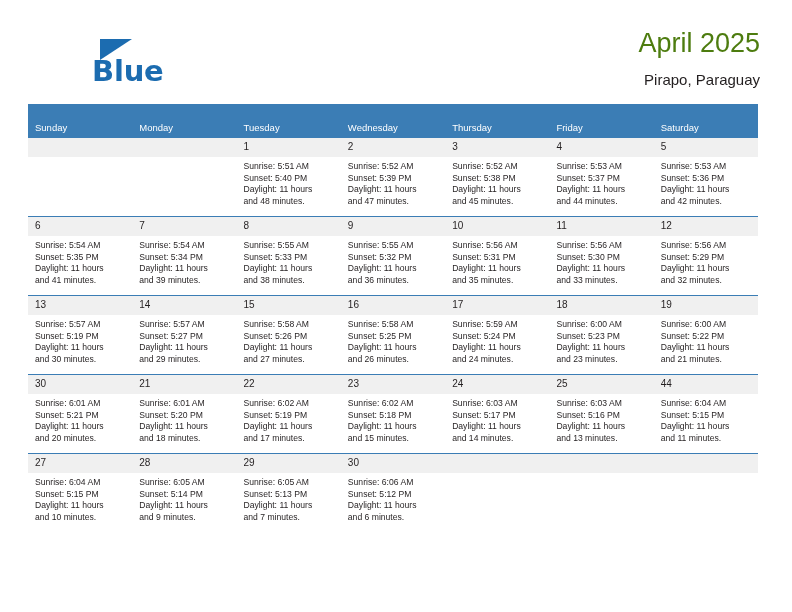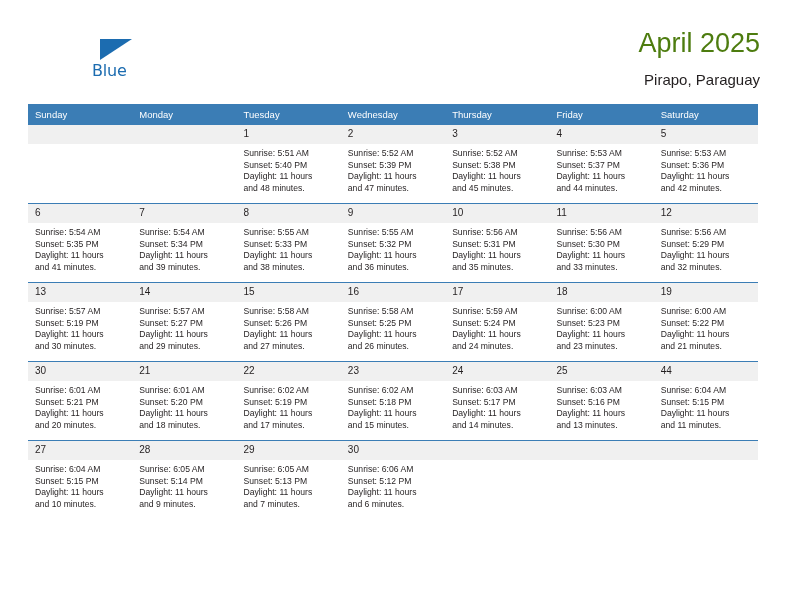--- a/index.html
+++ b/index.html
@@ -53,25 +53,25 @@
     top: 5px;
     width: 0;
     height: 0;
     border-left: 32px solid #1c6cb0;
     border-bottom: 21px solid transparent;
   }
   .logo-blue {
     position: absolute;
     left: 60px;
     top: 24px;
-    font-size: 16px;
+    font-size: 29px;
     letter-spacing: -0.2px;
     color: #1c6cb0;
     font-family: "DejaVu Sans", sans-serif;
-    font-weight: 400;
+    font-weight: 700;
     line-height: 26px;
   }
   .title-block {
     position: absolute;
     right: 0;
     top: 0;
     text-align: right;
   }
   .cal-title {
     font-size: 27px;
@@ -97,21 +97,21 @@
     width: 730px;
     border-collapse: collapse;
     table-layout: fixed;
   }
   .calendar th {
     background: #3b7db5;
     color: #ffffff;
     font-size: 9.5px;
     font-weight: 400;
     text-align: left;
-    padding: 5px 0 5px 7px;
+    padding: 18px 0 5px 7px;
     height: 11px;
     border: none;
   }
   .calendar td {
     vertical-align: top;
     padding: 0;
     border: none;
     border-top: 1px solid #3b7db5;
     height: 78px;
   }

